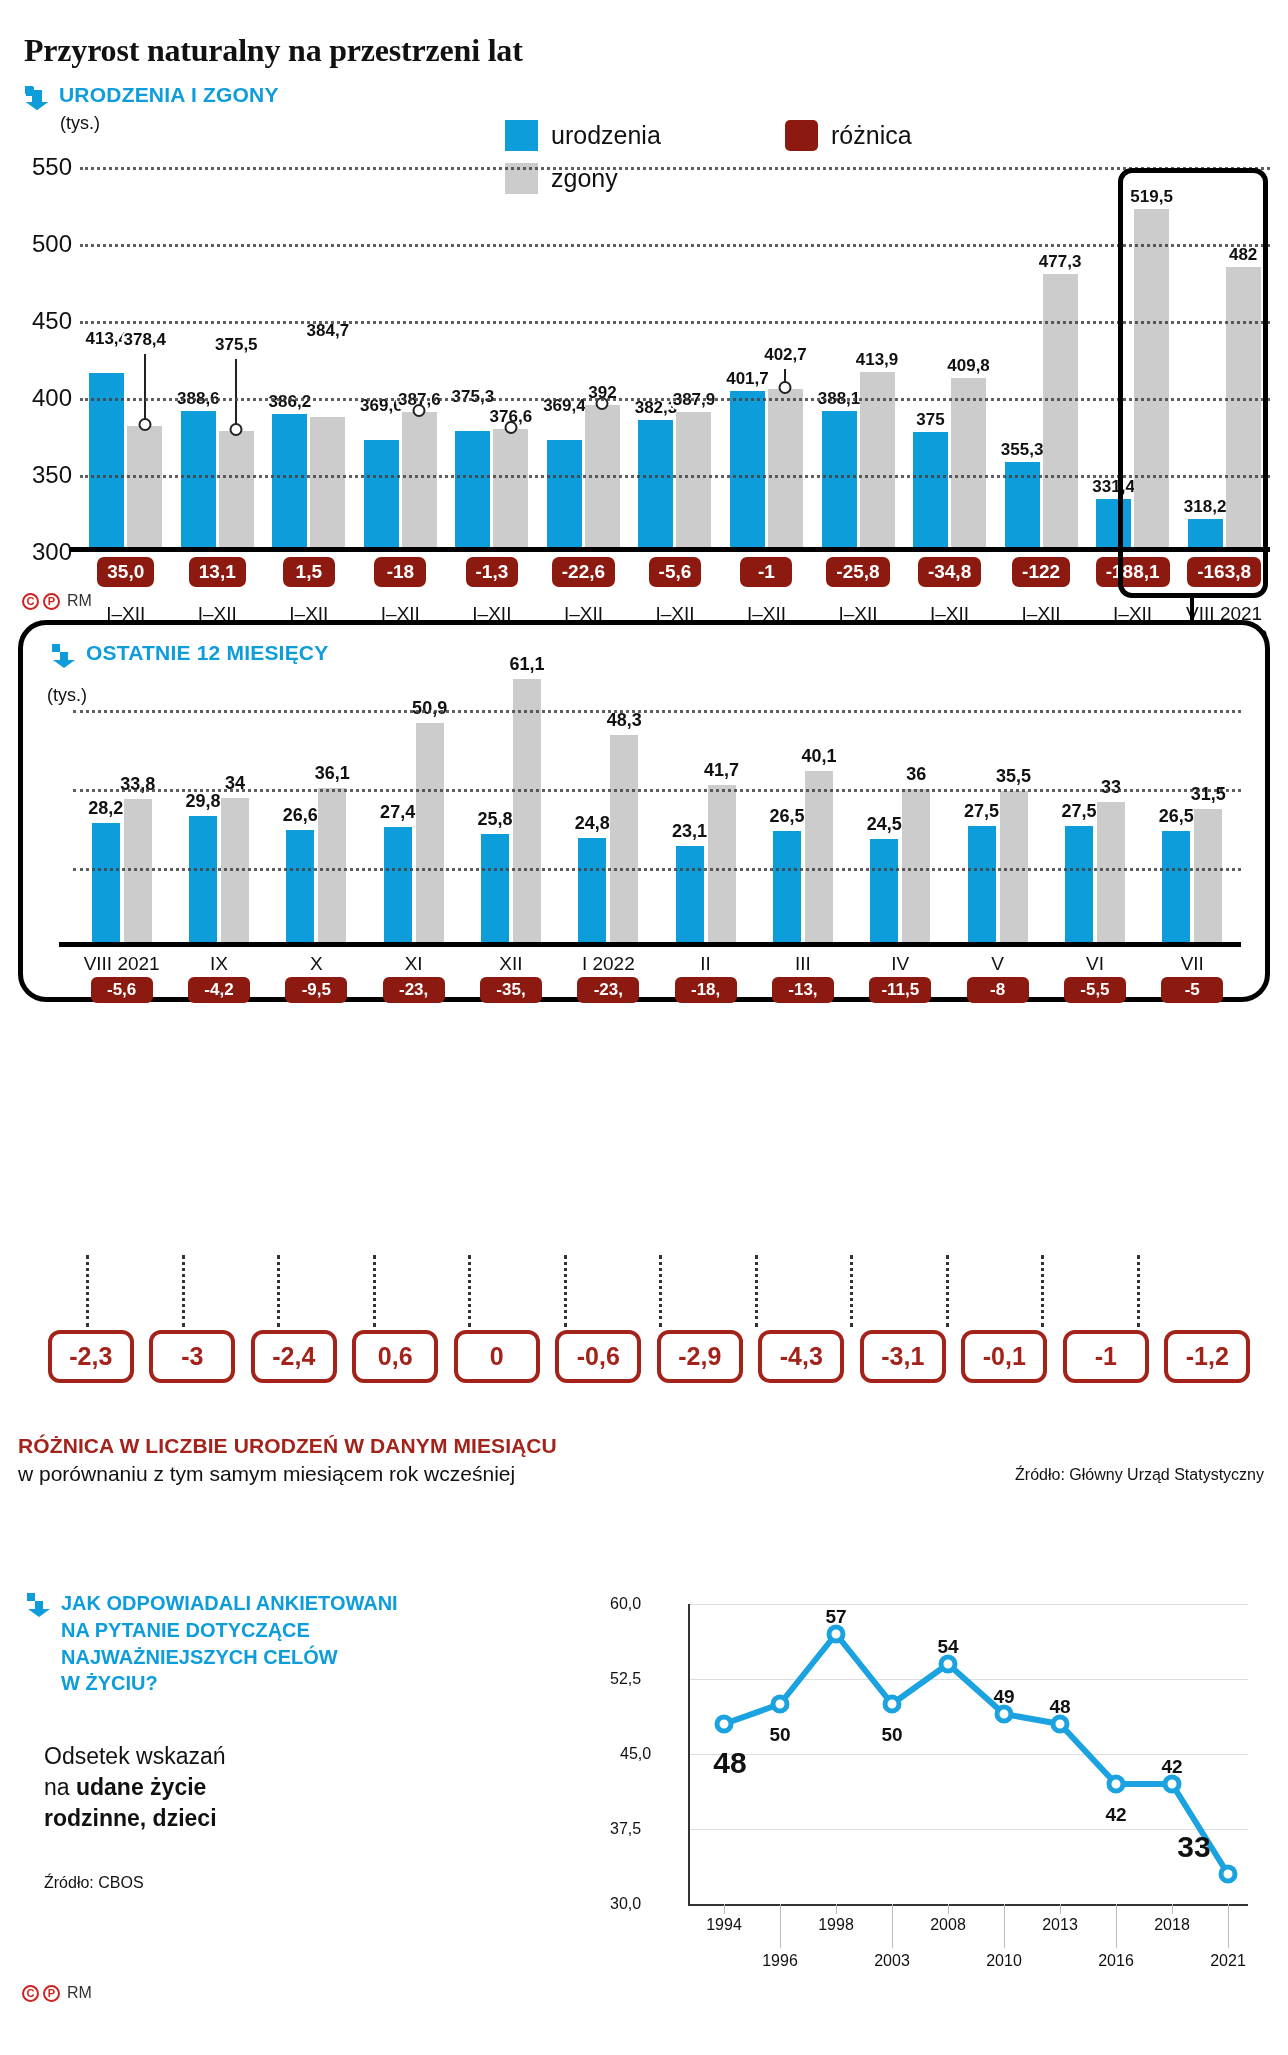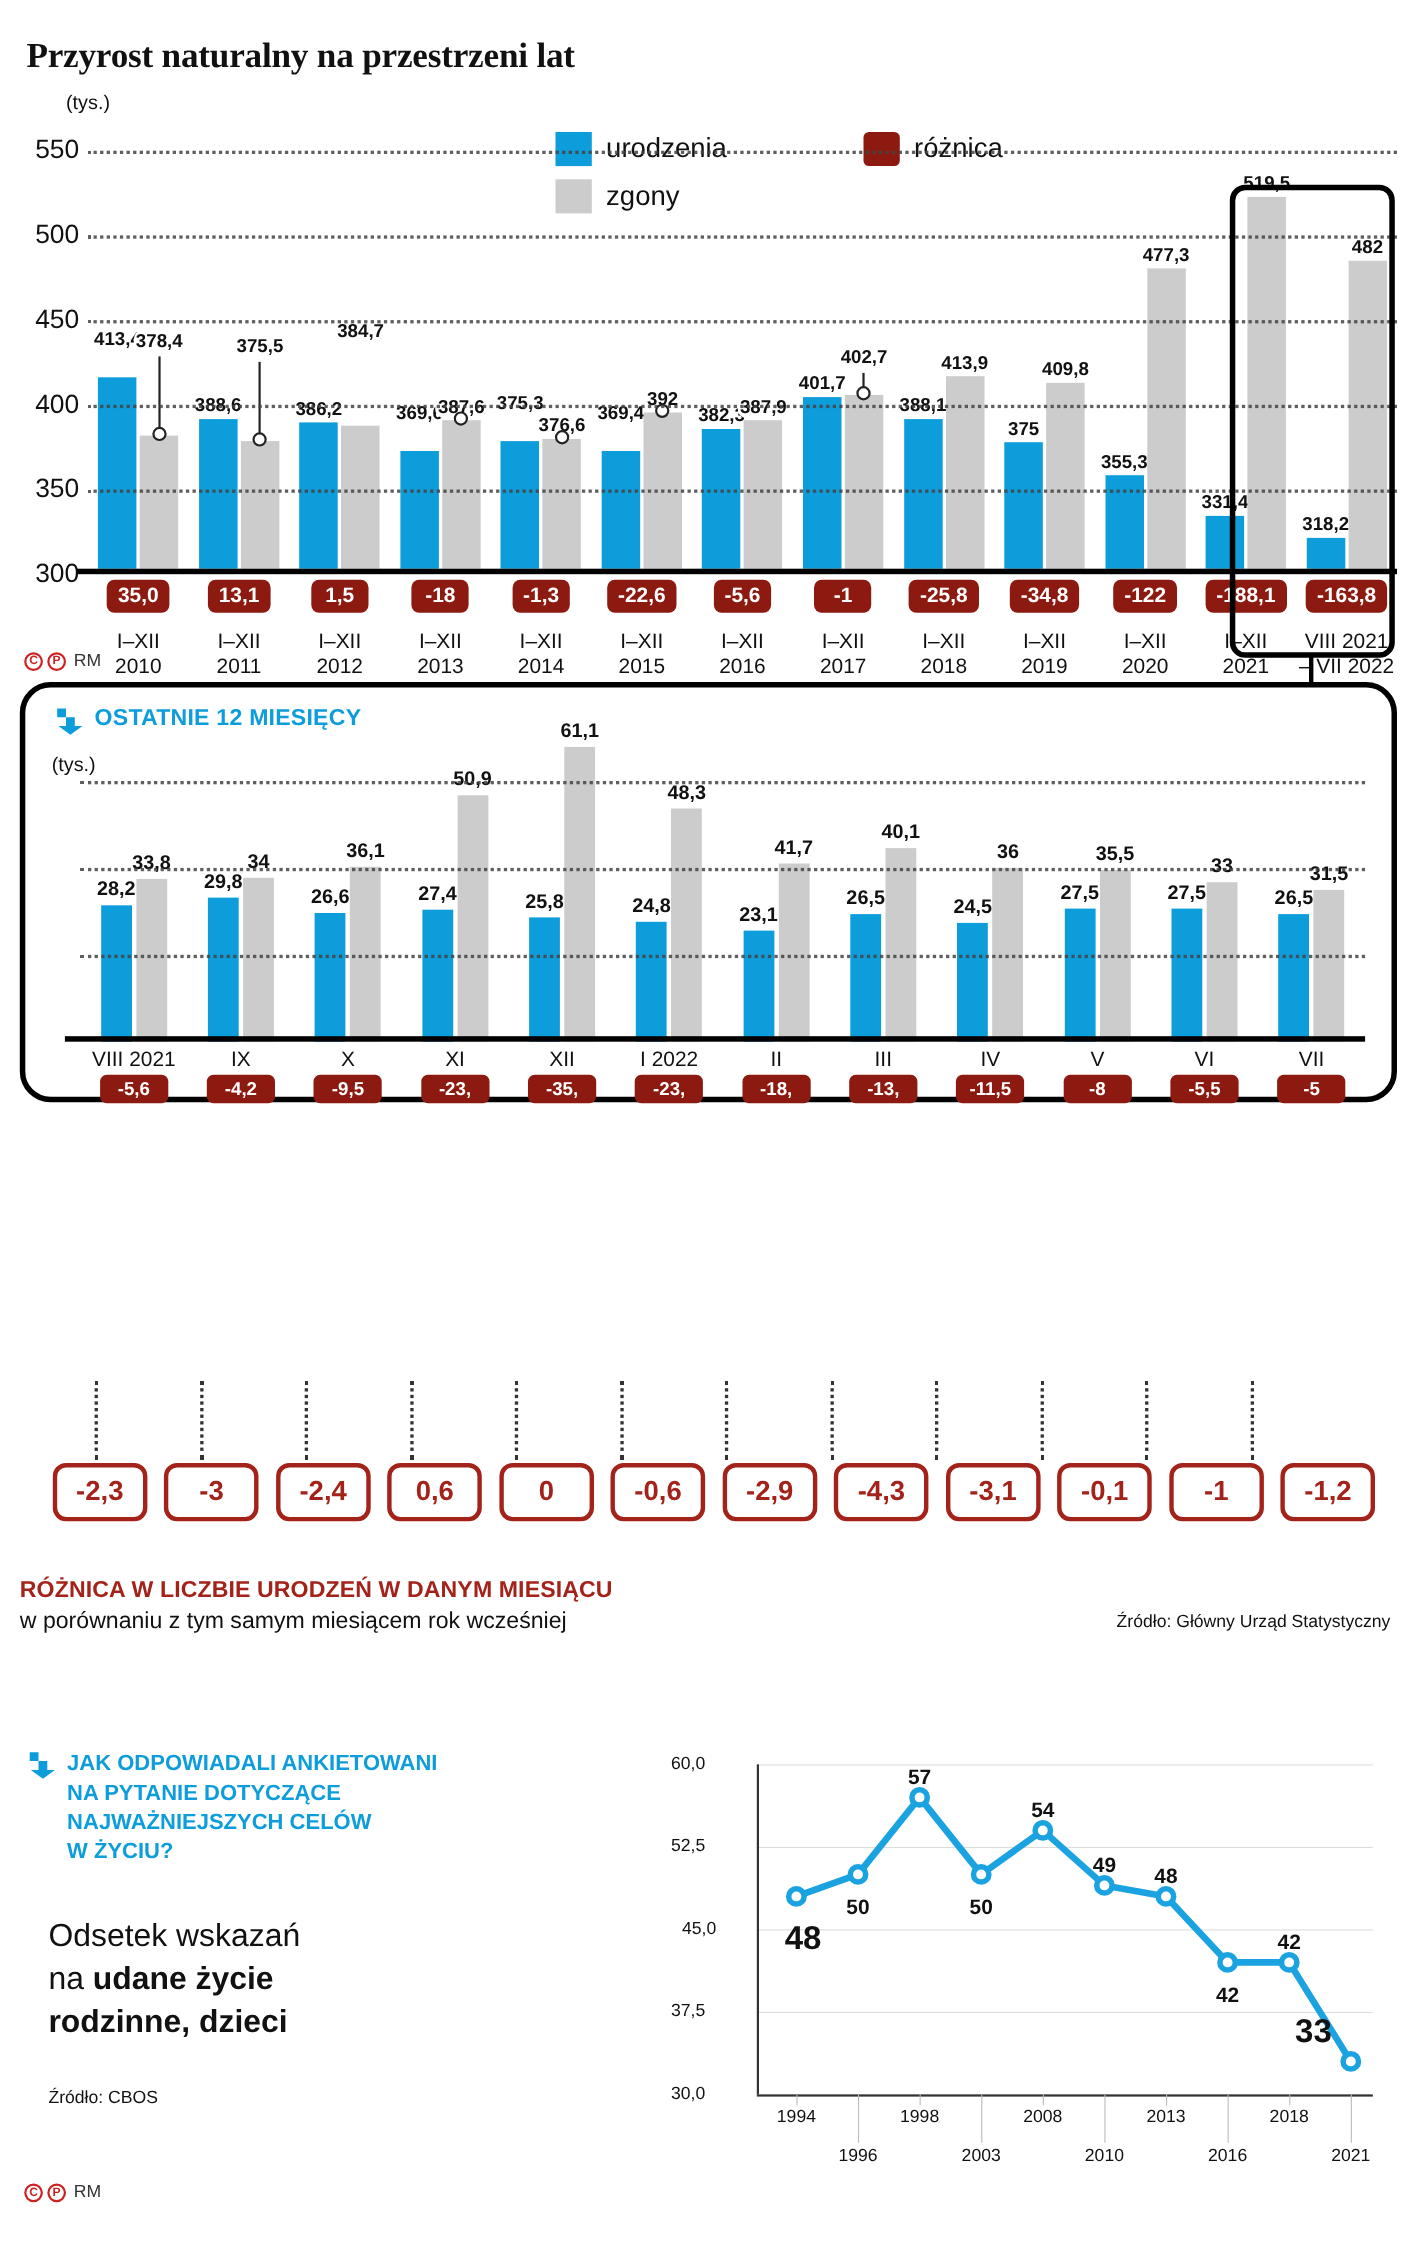--- a/index.html
+++ b/index.html
@@ -110,39 +110,46 @@
   .conn{ position:absolute; border-left:3px dotted #333; }
 
   
   .cap-red{ color:#a3231a; font-weight:bold; font-size:21px; letter-spacing:.1px; }
   .cap-sub{ font-size:21px; color:#111; }
   .src{ font-size:16px; color:#111; }
 
   
   .q-title{ color:#0d9ddb; font-weight:bold; font-size:20px;
             line-height:1.34; text-transform:uppercase; }
-  .desc{ font-size:29px; line-height:1.35; }
+  .desc{ font-size:23px; line-height:1.35; }
   .desc b{ font-weight:bold; }
 
   
   .lc-wrap{ position:absolute; }
   .lc-ylab{ position:absolute; font-size:16px; transform:translateY(-50%); }
   .lc-xlab{ position:absolute; font-size:16px; transform:translateX(-50%); }
   .lc-dlab{ position:absolute; font-weight:bold; font-size:19px;
             transform:translateX(-50%); white-space:nowrap; }
   .lc-dlab.big{ font-size:30px; }
 </style>
 </head>
 <body>
 
 <div class="page">
 
   <div class="main-title">Przyrost naturalny na przestrzeni lat</div>
 
   <div style="margin-top:14px;padding-left:6px;">
+    <div class="sec-head">
+      <svg class="arrow-icon" viewBox="0 0 26 26">
+        <path d="M2 2 L2 11 L8 11 L8 17 L2 17 L13 25 L24 17 L18 17 L18 5 L10 5 L10 2 Z" fill="#0d9ddb"></path>
+        <path d="M1 1 h8 v8 h8 v8 h7 l-11 8 -11 -8 h7 v-8 h-8 z" fill="#0d9ddb"></path>
+      </svg>
+      <div class="sec-title">URODZENIA I ZGONY</div>
+    </div>
     <div class="unit">(tys.)</div>
   </div>
 
   <div class="legend">
     <div class="lg-row" style="margin-bottom:12px;">
       <div class="lg-item" style="width:280px;">
         <span class="sw blue"></span>
         <span class="lg-label">urodzenia</span>
       </div>
       <div class="lg-item">

